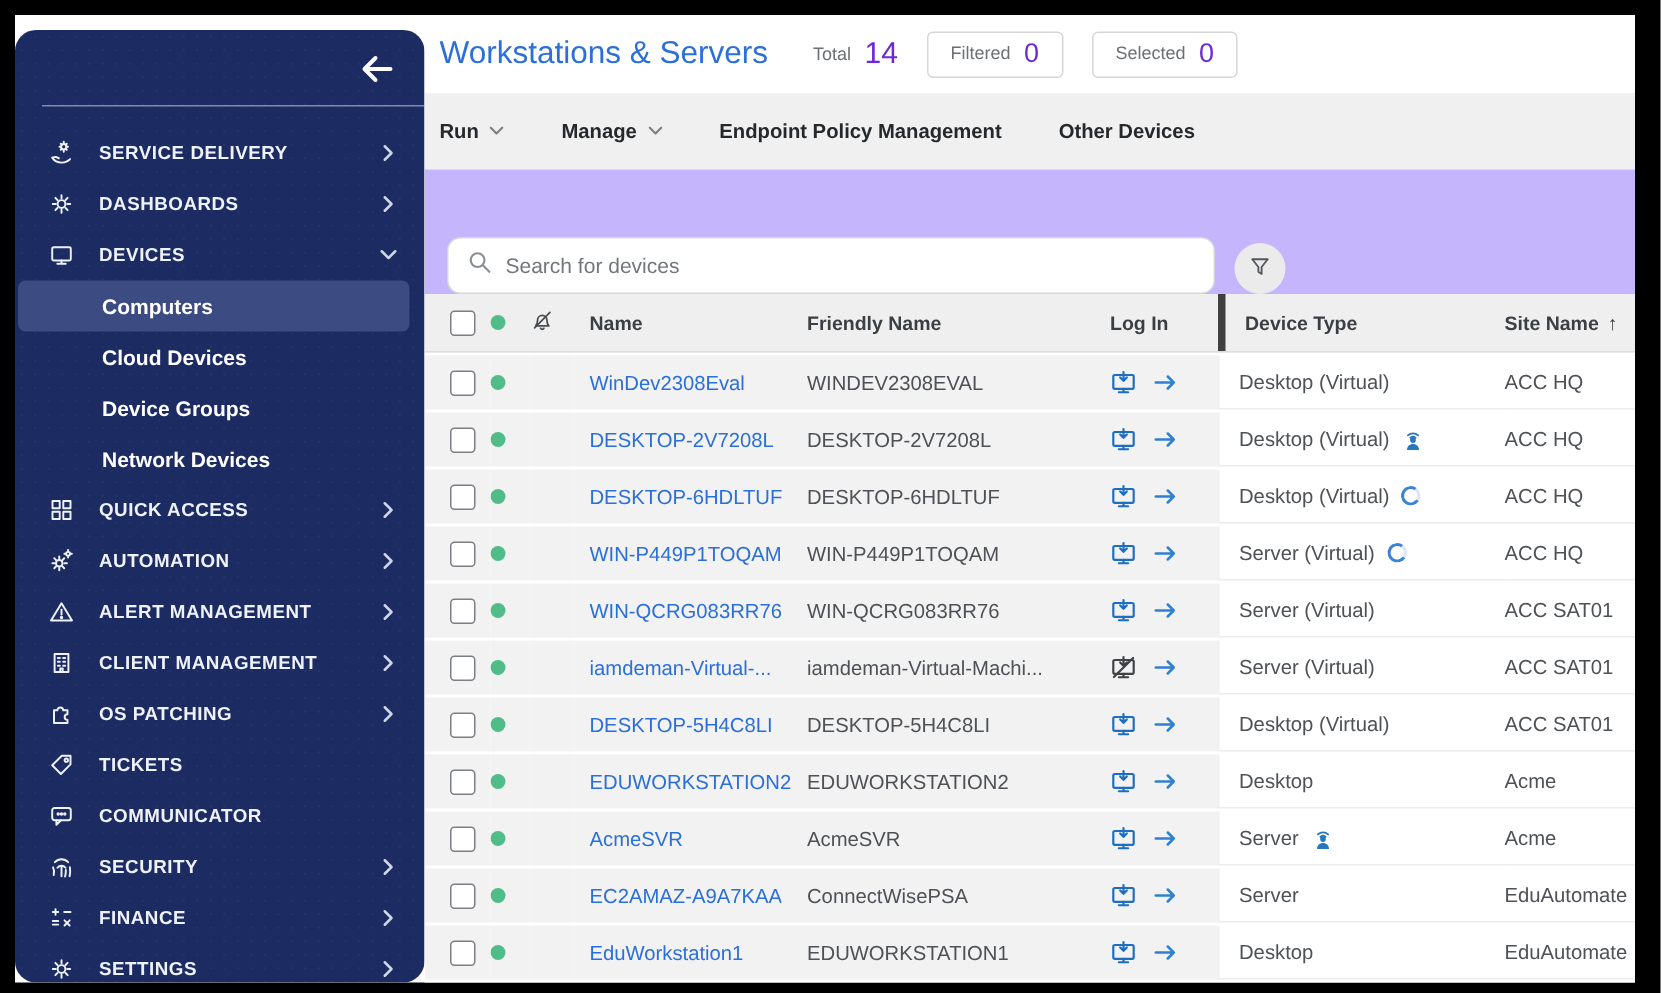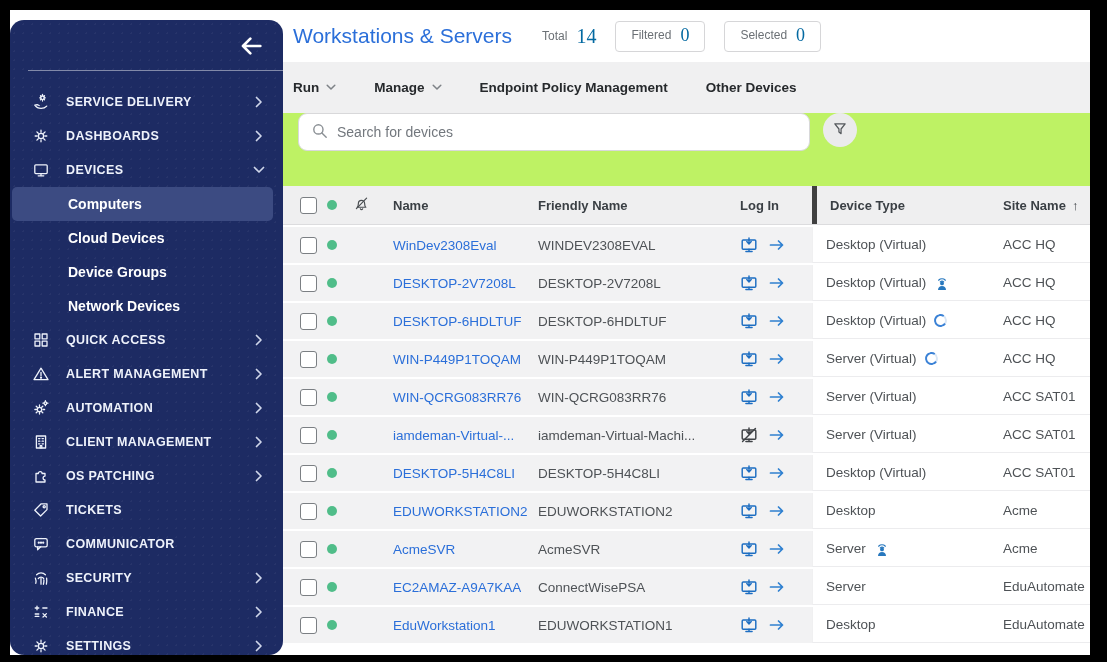--- a/index.html
+++ b/index.html
@@ -39,31 +39,31 @@
     color:#fff; font-size:14px; font-weight:700; cursor:pointer;
     margin:0 10px 0 2px; border-radius:5px; white-space:nowrap;
   }
   .nav-child.selected { background:var(--sidebar-selected-bg,#3c4b82); }
   
   .main { position:absolute; left:273px; top:0; right:0; bottom:0; display:flex; flex-direction:column; overflow:hidden; background:#fff; }
   .page-header { height:52px; display:flex; align-items:center; padding:0 18px 0 10px; }
   .page-title { font-size:21px; font-weight:500; color:var(--accent-blue,#2b6fd9); }
   .counter { display:flex; align-items:center; background:#fff; }
   .counter .counter-label { font-size:12px; color:#6b7075; margin-right:9px; }
-  .counter .counter-value { font-size:20px; color:#0369a1;font-family:Liberation Serif, serif; }
+  .counter .counter-value { font-size:20px; color:#6d28d9; }
   .counter.total { margin-left:30px; }
   .counter.boxed { margin-left:19px; border:1px solid #d6d6d8; border-radius:4px; padding:3px 15px 5px 15px; cursor:pointer; }
   .counter.boxed .counter-value { font-size:18px; }
   .toolbar {
     height:51px; background:var(--toolbar-bg,#f0f0f1);
     display:flex; align-items:center; padding-left:10px; gap:38px;
   }
   .tb-item { display:flex; align-items:center; gap:7px; font-size:13.5px; font-weight:700; color:#26292c; cursor:pointer; white-space:nowrap; }
   .tb-caret { display:flex; align-items:center; }
-  .search-row { height:73px; display:flex; align-items:flex-start; padding-left:15px; background:#bef264; }
+  .search-row { height:83px; display:flex; align-items:flex-end; padding-left:15px; background:#c4b5fd; }
   .search-box {
     width:512px; height:38px; border:1px solid #d8d8da; border-radius:9px;
     display:flex; align-items:center; padding:0 12px; gap:9px; background:#fff;
   }
   .search-box input { border:none; outline:none; flex:1; font-size:14px; color:#333; font-family:inherit; }
   .search-box input::placeholder { color:#72777d; }
   .filter-btn {
     width:34px; height:34px; border-radius:50%; background:#ebebec; border:none;
     display:flex; align-items:center; justify-content:center; margin-left:13px; cursor:pointer;
   }
@@ -183,42 +183,42 @@
     <span class="nav-label">QUICK ACCESS</span>
     <span class="nav-chevron">
             <svg width="8" height="12" viewBox="0 0 8 12" fill="none" stroke="#cfd6ea" stroke-width="1.7" stroke-linecap="round" stroke-linejoin="round">
               <path d="M1.5 1.5L6 6l-4.5 4.5"></path>
             </svg>
           </span>
   </div>
         <div class="nav-item">
     <span class="nav-icon">
             <svg viewBox="0 0 18 18" fill="none" stroke="#eef2fb" stroke-width="1.3" stroke-linecap="round" stroke-linejoin="round">
-              <path d="M9 3.2L16 14.6H2z"></path>
-              <path d="M9 7.4v3.2"></path>
-              <circle cx="9" cy="12.7" r=".5" fill="#eef2fb"></circle>
-            </svg>
-          </span>
-    <span class="nav-label">ALERT MANAGEMENT</span>
-    <span class="nav-chevron">
-            <svg width="8" height="12" viewBox="0 0 8 12" fill="none" stroke="#cfd6ea" stroke-width="1.7" stroke-linecap="round" stroke-linejoin="round">
-              <path d="M1.5 1.5L6 6l-4.5 4.5"></path>
-            </svg>
-          </span>
-  </div>
-        <div class="nav-item">
-    <span class="nav-icon">
-            <svg viewBox="0 0 18 18" fill="none" stroke="#eef2fb" stroke-width="1.3" stroke-linecap="round" stroke-linejoin="round">
               <circle cx="7.5" cy="10.5" r="2.2"></circle>
               <path d="M7.5 5.9v1.6M7.5 13.5v1.6M2.9 10.5h1.6M11 10.5h1.6M4.2 7.2l1.1 1.1M9.7 12.7l1.1 1.1M10.8 7.2l-1.1 1.1M5.3 12.7l-1.1 1.1"></path>
               <circle cx="13.4" cy="4.2" r="1.3"></circle>
               <path d="M13.4 1.7v.9M13.4 5.8v.9M10.9 4.2h.9M15 4.2h.9"></path>
             </svg>
           </span>
     <span class="nav-label">AUTOMATION</span>
+    <span class="nav-chevron">
+            <svg width="8" height="12" viewBox="0 0 8 12" fill="none" stroke="#cfd6ea" stroke-width="1.7" stroke-linecap="round" stroke-linejoin="round">
+              <path d="M1.5 1.5L6 6l-4.5 4.5"></path>
+            </svg>
+          </span>
+  </div>
+        <div class="nav-item">
+    <span class="nav-icon">
+            <svg viewBox="0 0 18 18" fill="none" stroke="#eef2fb" stroke-width="1.3" stroke-linecap="round" stroke-linejoin="round">
+              <path d="M9 3.2L16 14.6H2z"></path>
+              <path d="M9 7.4v3.2"></path>
+              <circle cx="9" cy="12.7" r=".5" fill="#eef2fb"></circle>
+            </svg>
+          </span>
+    <span class="nav-label">ALERT MANAGEMENT</span>
     <span class="nav-chevron">
             <svg width="8" height="12" viewBox="0 0 8 12" fill="none" stroke="#cfd6ea" stroke-width="1.7" stroke-linecap="round" stroke-linejoin="round">
               <path d="M1.5 1.5L6 6l-4.5 4.5"></path>
             </svg>
           </span>
   </div>
         <div class="nav-item">
     <span class="nav-icon">
             <svg viewBox="0 0 18 18" fill="none" stroke="#eef2fb" stroke-width="1.3" stroke-linecap="round" stroke-linejoin="round">
               <rect x="4.4" y="3" width="9.2" height="12"></rect>

